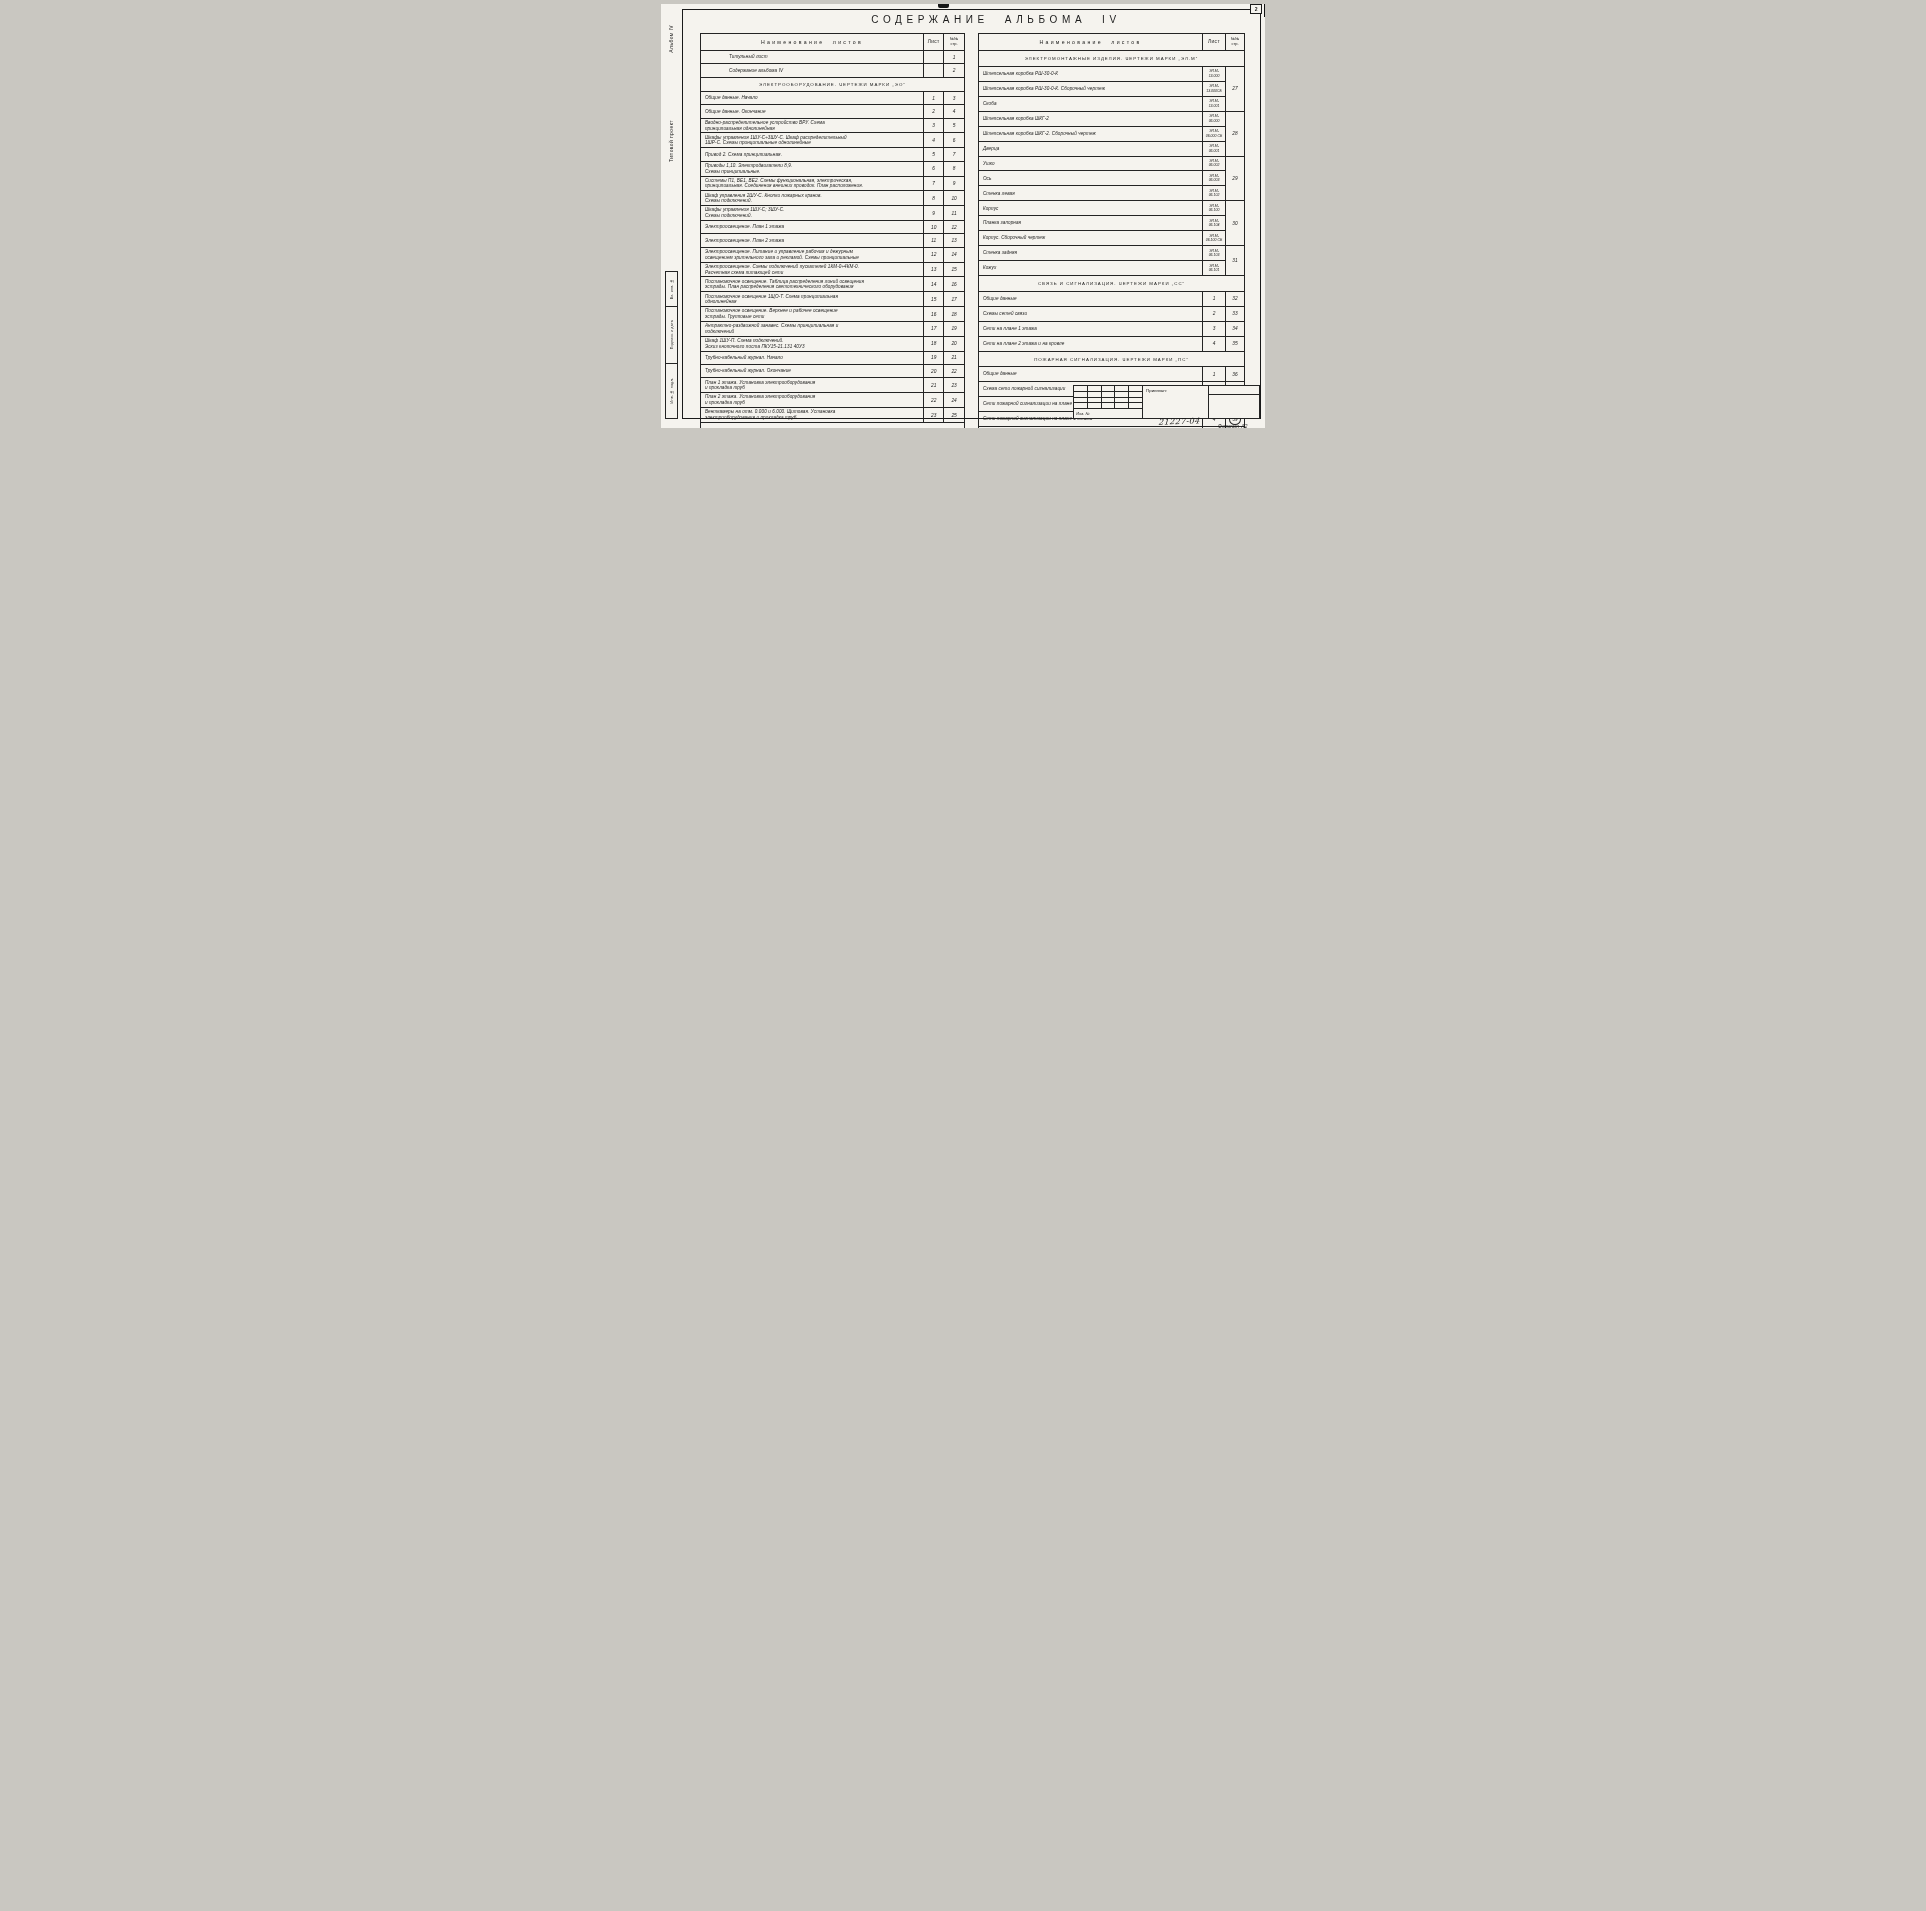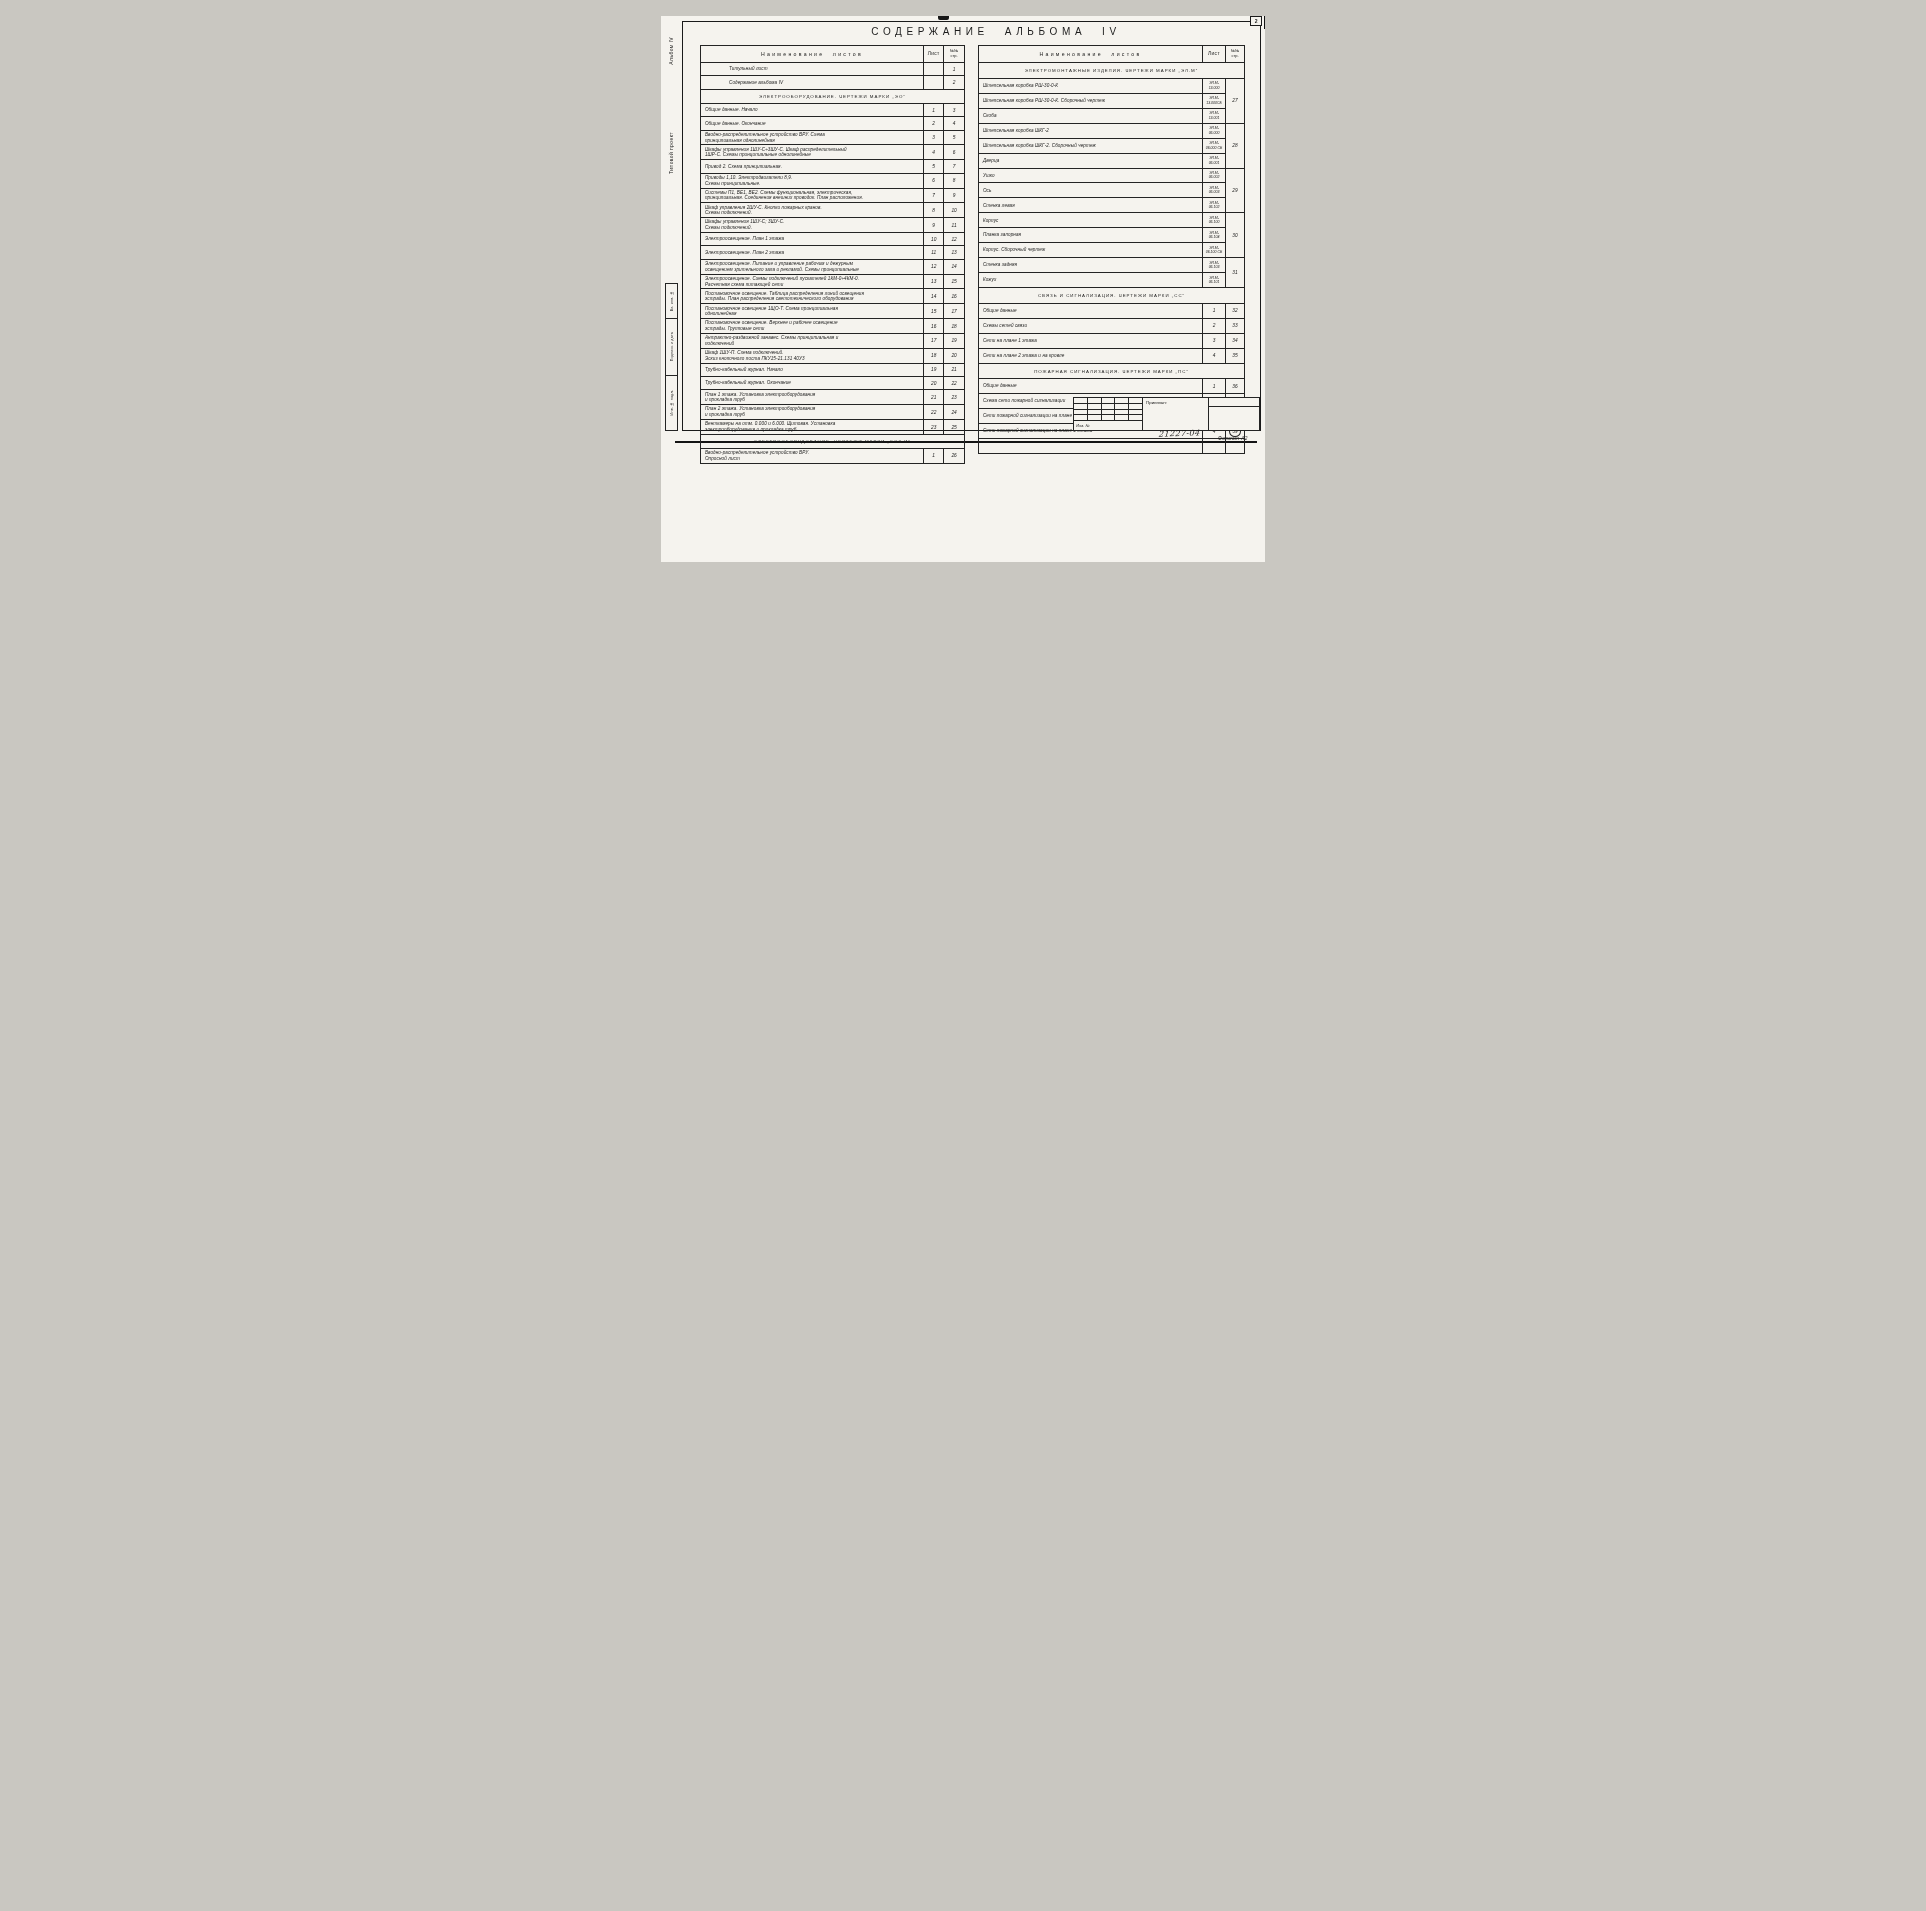--- a/index.html
+++ b/index.html
@@ -1,17 +1,17 @@
 <!DOCTYPE html>
 <html style="font-size:6.2px"><head>
 <meta charset="utf-8">
 <style>
   html,body { margin:0; padding:0; background:#c9c7c1; }
   .sheet {
-    position:relative; width:604px; height:546px; margin:16px auto;
+    position:relative; width:604px; height:424px; margin:4px auto;
     background:#f5f3ee; overflow:hidden;
     font-family:"Liberation Sans", sans-serif; color:#1c1c1c;
   }
   .frame {
     position:absolute; left:21px; top:4.6px; width:577px; height:408px;
     border:1.2px solid #1a1a1a;
   }
   .pagebox {
     position:absolute; left:589px; top:0.4px; width:10.4px; height:8px;
     border:1px solid #1a1a1a; background:#f5f3ee;

